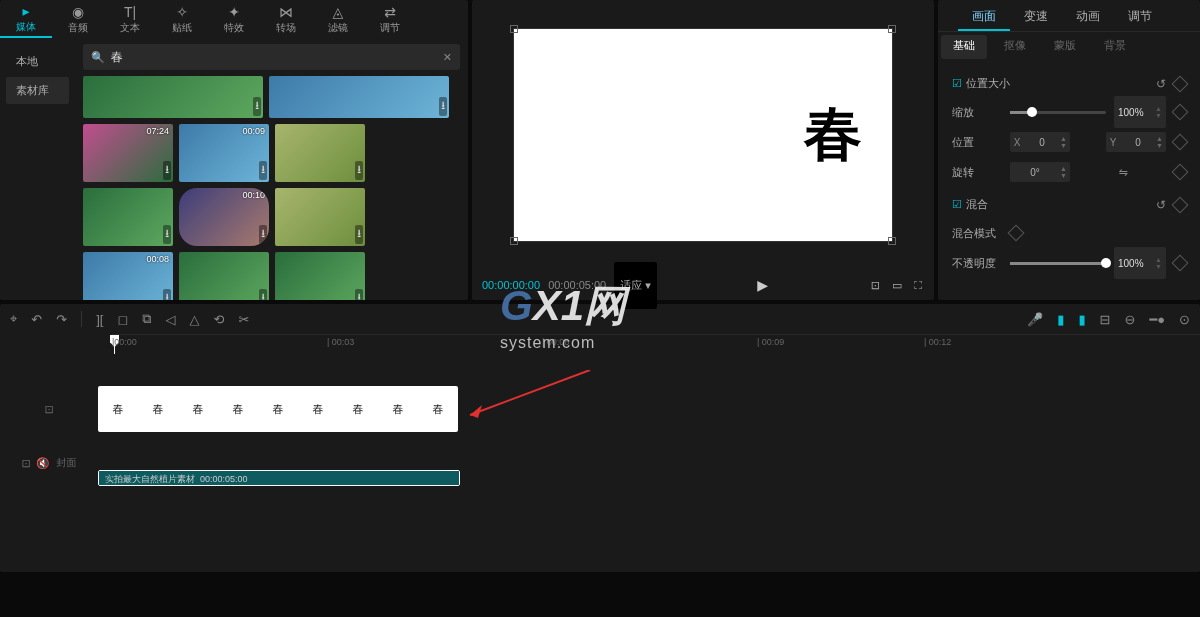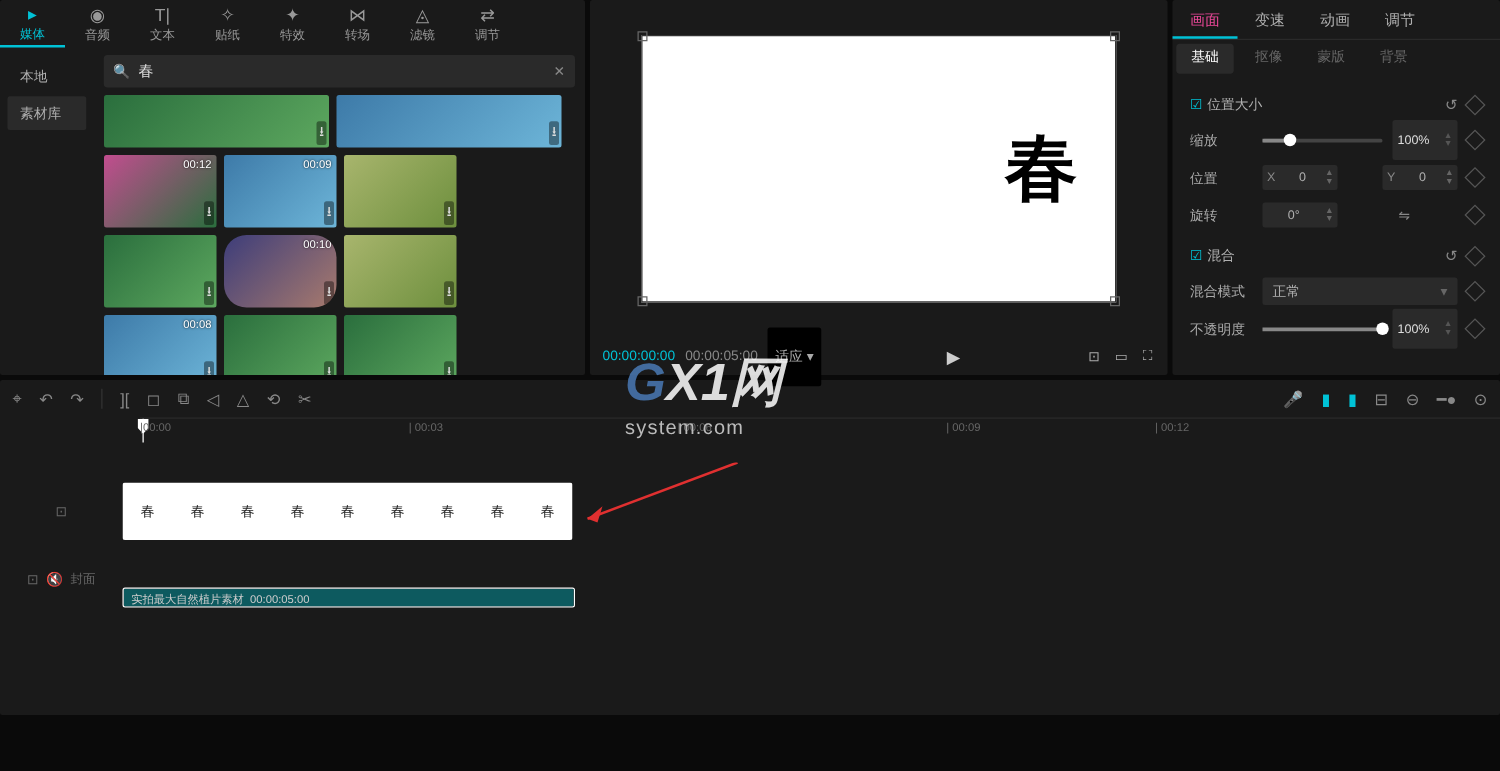--- a/index.html
+++ b/index.html
@@ -55,21 +55,21 @@
 .tc-cur { color: #00c2d6; }
 .tc-tot { color: #888; }
 .dd { background: #000000; padding: 16px 6px; border-radius: 2px; cursor: pointer; color: #aaa; }
 .pc-spacer { flex: 1; }
 .pc-btn { cursor: pointer; color: #aaa; padding: 2px; }
 .play-btn { cursor: pointer; color: #ccc; font-size: 14px; }
 
 
 .props-tabs { display: flex; height: 32px; border-bottom: 1px solid #2a2a2a; }
 .props-tabs .tab { padding: 8px 14px; cursor: pointer; font-size: 12px; }
-.props-tabs .tab.active { color: #ec4899; border-bottom: 2px solid #00c2d6; }
+.props-tabs .tab.active { color: #7dd3fc; border-bottom: 2px solid #00c2d6; margin-left: 20px; }
 .props-subtabs { display: flex; height: 30px; }
 .props-subtabs .stab { padding: 6px 14px; cursor: pointer; color: #666; font-size: 11px; }
 .props-subtabs .stab.active { color: #fff; background: #2a2a2a; border-radius: 3px; margin: 3px; padding: 3px 12px; }
 .props-content { padding: 8px 14px; }
 .prop-row { display: flex; align-items: center; height: 30px; gap: 8px; }
 .prop-label { width: 50px; font-size: 11px; color: #aaa; }
 .prop-check { color: #00c2d6; margin-right: 4px; }
 .slider { flex: 1; height: 3px; background: #444; border-radius: 2px; position: relative; }
 .slider-fill { height: 100%; background: #888; }
 .slider-knob { position: absolute; width: 10px; height: 10px; background: #fff; border-radius: 50%; top: -4px; }
@@ -175,21 +175,21 @@
         </div>
         <div class="media-grid">
 
         <div class="thumb half tbg1">
               <span class="dl">⭳</span>
             </div>
             <div class="thumb half tbg2">
               <span class="dl">⭳</span>
             </div>
             <div class="thumb full tbg3">
-              <span class="dur">00:12</span>
+              <span class="dur">07:24</span>
               <span class="dl">⭳</span>
             </div>
             <div class="thumb full tbg2">
               <span class="dur">00:09</span>
               <span class="dl">⭳</span>
             </div>
             <div class="thumb full tbg4">
               <span class="dl">⭳</span>
             </div>
             <div class="thumb full tbg1">
@@ -307,24 +307,20 @@
             <span class="prop-check">☑</span>
             <span>混合</span>
           </div>
         <div style="display:flex;gap:8px;align-items:center">
             <span class="reset-btn">↺</span>
             <div class="kf-btn"></div>
           </div>
       </div>
       <div class="prop-row">
         <div class="prop-label">混合模式</div>
-        <div class="select-box">
-            <span>正常</span>
-            <span style="color:#666">▾</span>
-          </div>
         <div class="kf-btn"></div>
       </div>
       <div class="prop-row">
         <div class="prop-label">不透明度</div>
         <div class="slider">
             <div class="slider-fill" style="width:100%"></div>
             <div class="slider-knob" style="left:calc(100% - 5px)"></div>
           </div>
         <div class="num-input">
             <span>100%</span>

